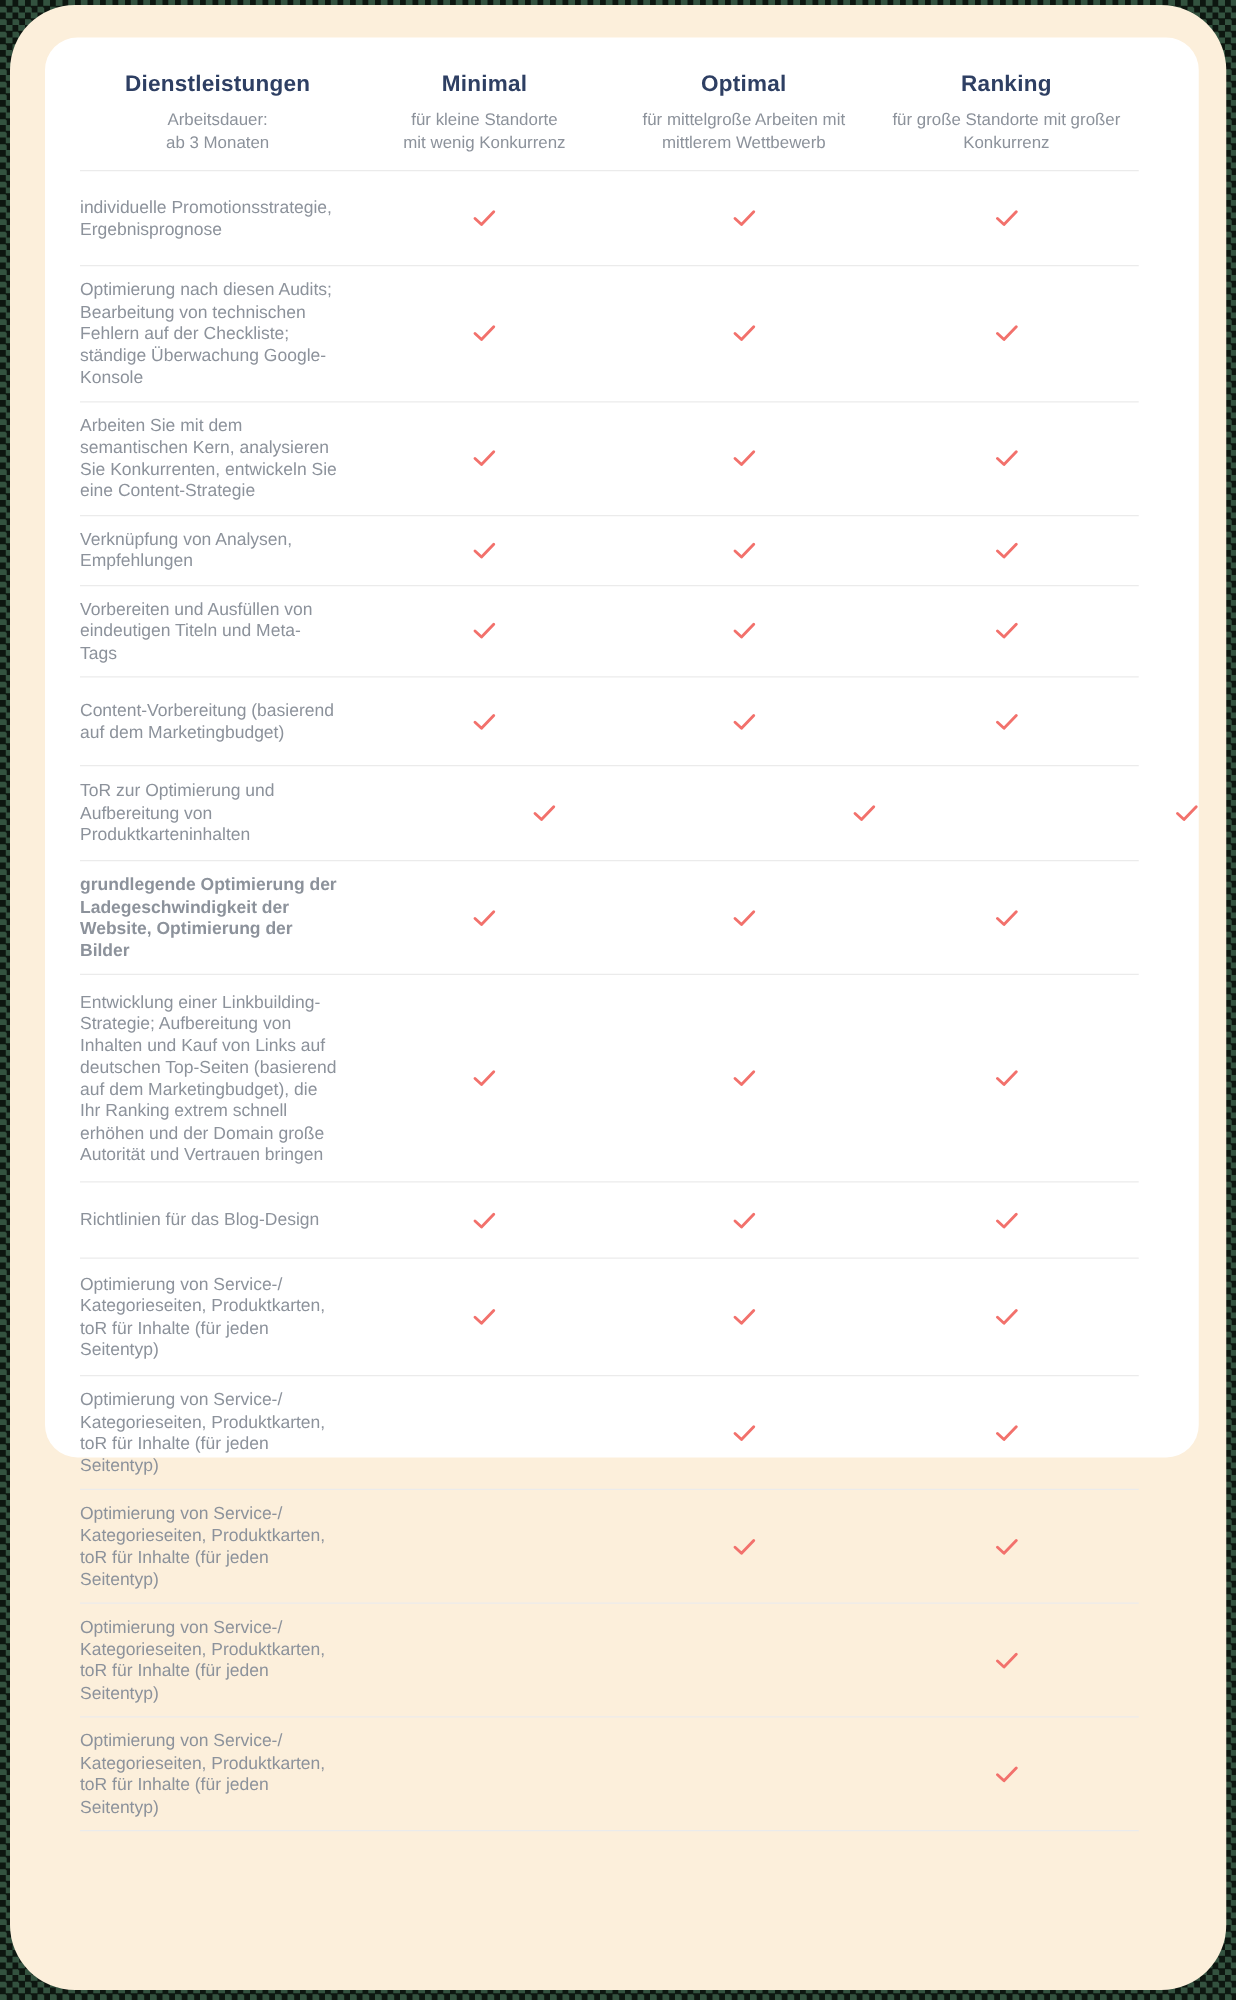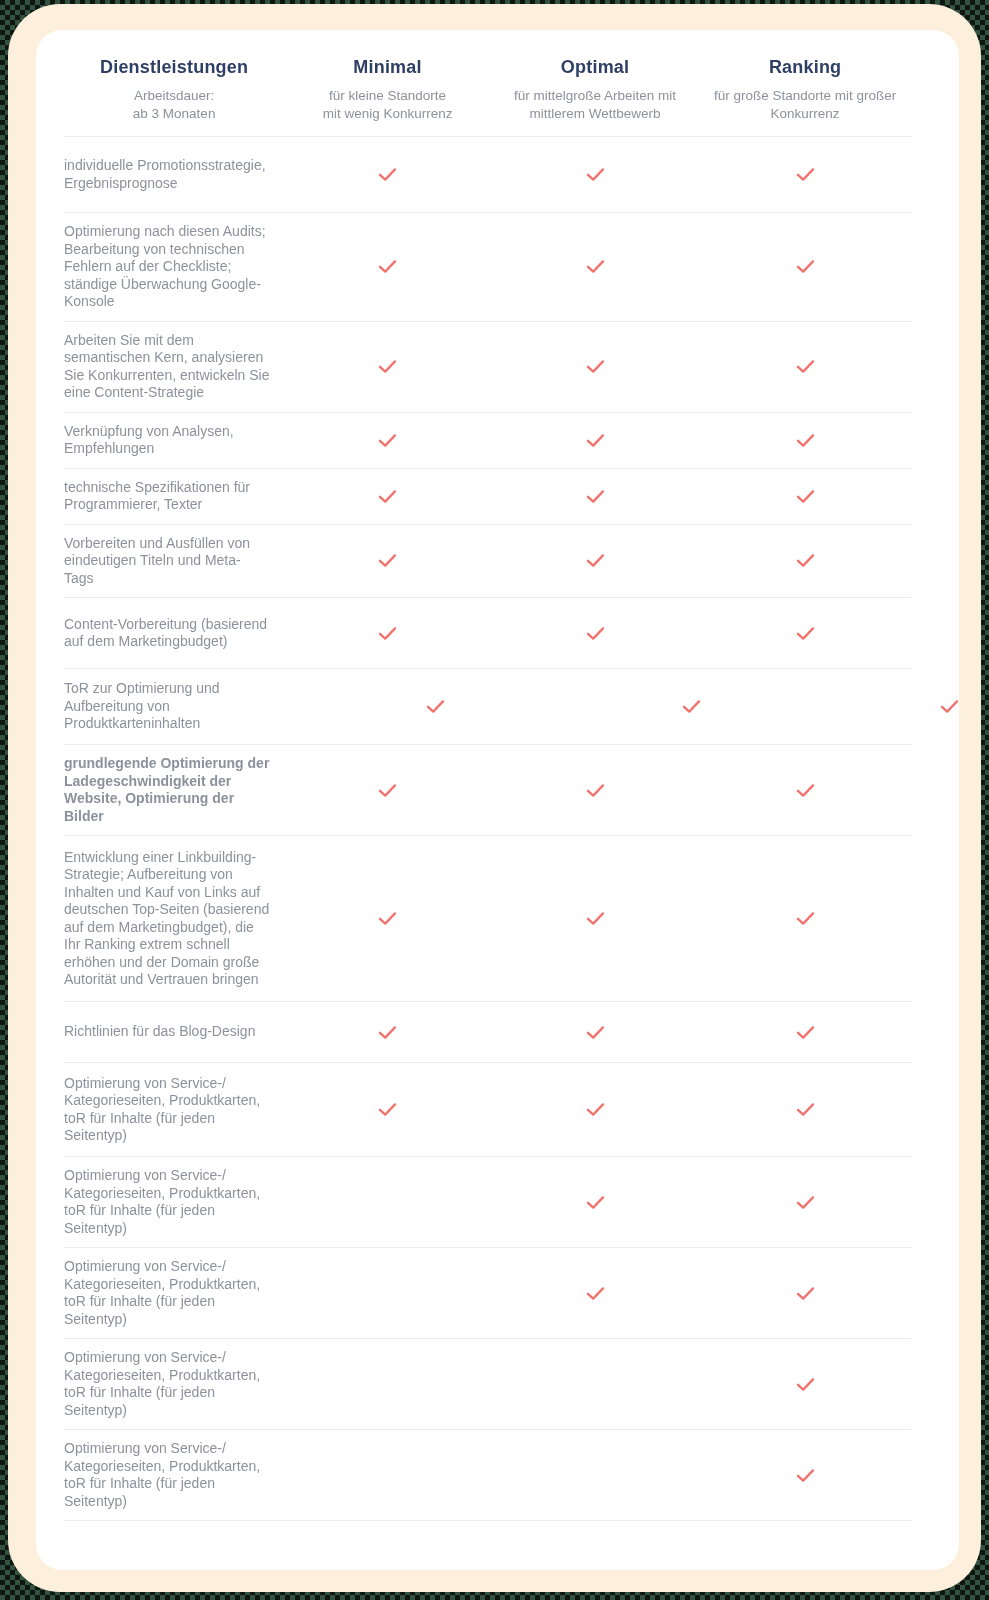--- a/index.html
+++ b/index.html
@@ -8,21 +8,21 @@
     font-family:"Liberation Sans","DejaVu Sans",sans-serif;
     background-color:var(--backdrop-dark,#0d1610);
     background-image:conic-gradient(var(--backdrop-green,#33523f) 25%, var(--backdrop-dark,#0d1610) 0 50%, var(--backdrop-green,#33523f) 0 75%, var(--backdrop-dark,#0d1610) 0);
     background-size:10px 10px;
   }
   .frame{
     position:absolute;left:8px;right:8px;top:4px;bottom:8px;
     background:var(--frame,#fcefdb);border-radius:52px;
   }
   .card{
-    position:absolute;left:36px;right:30px;top:30px;height:1540px;
+    position:absolute;left:36px;right:30px;top:30px;height:1136px;
     background:var(--card,#ffffff);border-radius:26px;
   }
   .pricing-table{padding:0 48px 0 28px;}
   .thead{
     display:grid;grid-template-columns:26% 24.4% 24.6% 25%;
     padding-top:27px;padding-bottom:13px;
   }
   .th{text-align:center;}
   .th-title{
     font-size:18px;font-weight:bold;color:var(--heading,#2e3f63);
@@ -141,38 +141,20 @@
       <svg class="check" width="19" height="15" viewBox="0 0 19 15">
         <path d="M2 7.8 L7.2 12.6 L17 2.4" fill="none" stroke="currentColor" stroke-width="2.3" stroke-linecap="round" stroke-linejoin="round"></path>
       </svg>
     </div>
     <div class="plan-cell">
       <svg class="check" width="19" height="15" viewBox="0 0 19 15">
         <path d="M2 7.8 L7.2 12.6 L17 2.4" fill="none" stroke="currentColor" stroke-width="2.3" stroke-linecap="round" stroke-linejoin="round"></path>
       </svg>
     </div>
   </div>
-        <div class="row" style="min-height: 49px;">
-    <div class="service">technische Spezifikationen für Programmierer, Texter</div>
-    <div class="plan-cell">
-      <svg class="check" width="19" height="15" viewBox="0 0 19 15">
-        <path d="M2 7.8 L7.2 12.6 L17 2.4" fill="none" stroke="currentColor" stroke-width="2.3" stroke-linecap="round" stroke-linejoin="round"></path>
-      </svg>
-    </div>
-    <div class="plan-cell">
-      <svg class="check" width="19" height="15" viewBox="0 0 19 15">
-        <path d="M2 7.8 L7.2 12.6 L17 2.4" fill="none" stroke="currentColor" stroke-width="2.3" stroke-linecap="round" stroke-linejoin="round"></path>
-      </svg>
-    </div>
-    <div class="plan-cell">
-      <svg class="check" width="19" height="15" viewBox="0 0 19 15">
-        <path d="M2 7.8 L7.2 12.6 L17 2.4" fill="none" stroke="currentColor" stroke-width="2.3" stroke-linecap="round" stroke-linejoin="round"></path>
-      </svg>
-    </div>
-  </div>
         <div class="row" style="min-height: 63px;">
     <div class="service">Vorbereiten und Ausfüllen von eindeutigen Titeln und Meta-Tags</div>
     <div class="plan-cell">
       <svg class="check" width="19" height="15" viewBox="0 0 19 15">
         <path d="M2 7.8 L7.2 12.6 L17 2.4" fill="none" stroke="currentColor" stroke-width="2.3" stroke-linecap="round" stroke-linejoin="round"></path>
       </svg>
     </div>
     <div class="plan-cell">
       <svg class="check" width="19" height="15" viewBox="0 0 19 15">
         <path d="M2 7.8 L7.2 12.6 L17 2.4" fill="none" stroke="currentColor" stroke-width="2.3" stroke-linecap="round" stroke-linejoin="round"></path>

